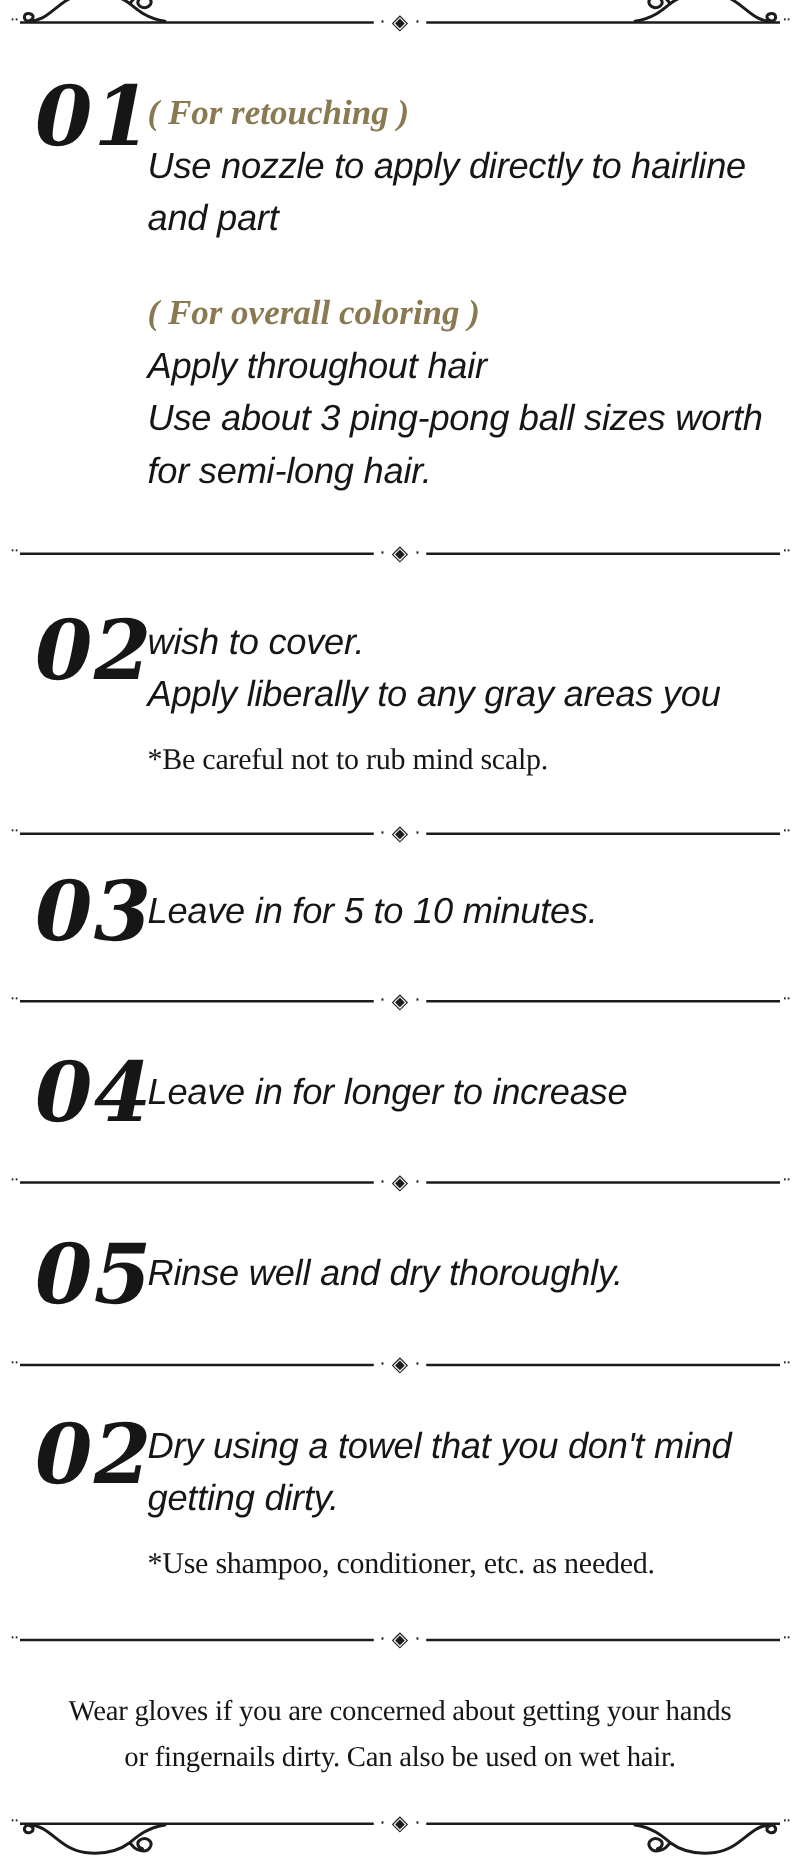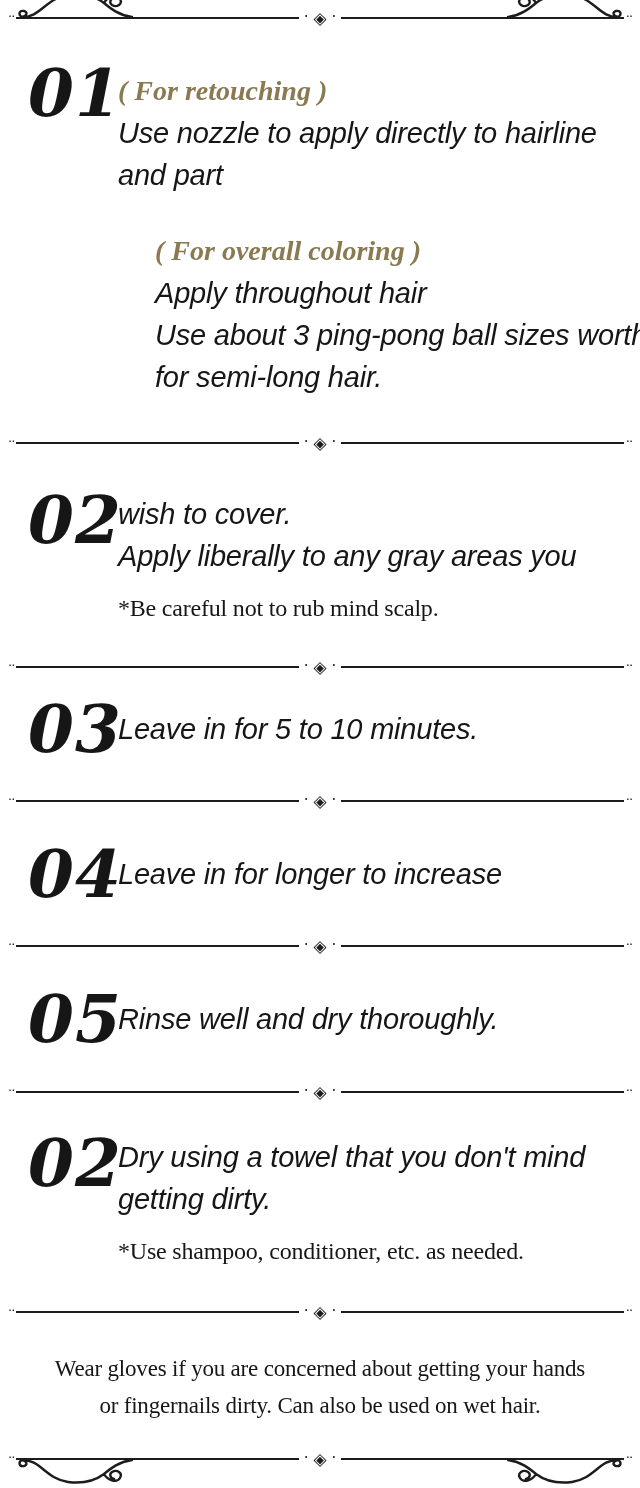--- a/index.html
+++ b/index.html
@@ -53,21 +53,21 @@
   .pt10 { padding-top:10px; }
   .pt12 { padding-top:12px; }
   .t-line {
     font-family:Liberation Sans, sans-serif; font-style:italic;
     font-size:29px; line-height:42px; letter-spacing:-0.2px; white-space:nowrap;
   }
   .gold {
     font-family:"Liberation Serif", serif; font-style:italic; font-weight:bold;
     font-size:28px; line-height:42px; white-space:nowrap; color:#8a7a52;
   }
-  .block-gap { margin-top:34px;margin-left:37px; }
+  .block-gap { margin-top:34px; }
   .note {
     font-family:"Liberation Serif", serif; font-size:24px; line-height:30px;
     letter-spacing:-0.2px; margin-top:16px; white-space:nowrap;
   }
 
   
   .footer { margin-top:28px; padding:0 22px;text-align:center; }
   .f-line {
     font-family:"Liberation Serif", serif; font-size:23px; line-height:37px;
     letter-spacing:-0.2px; white-space:nowrap;

